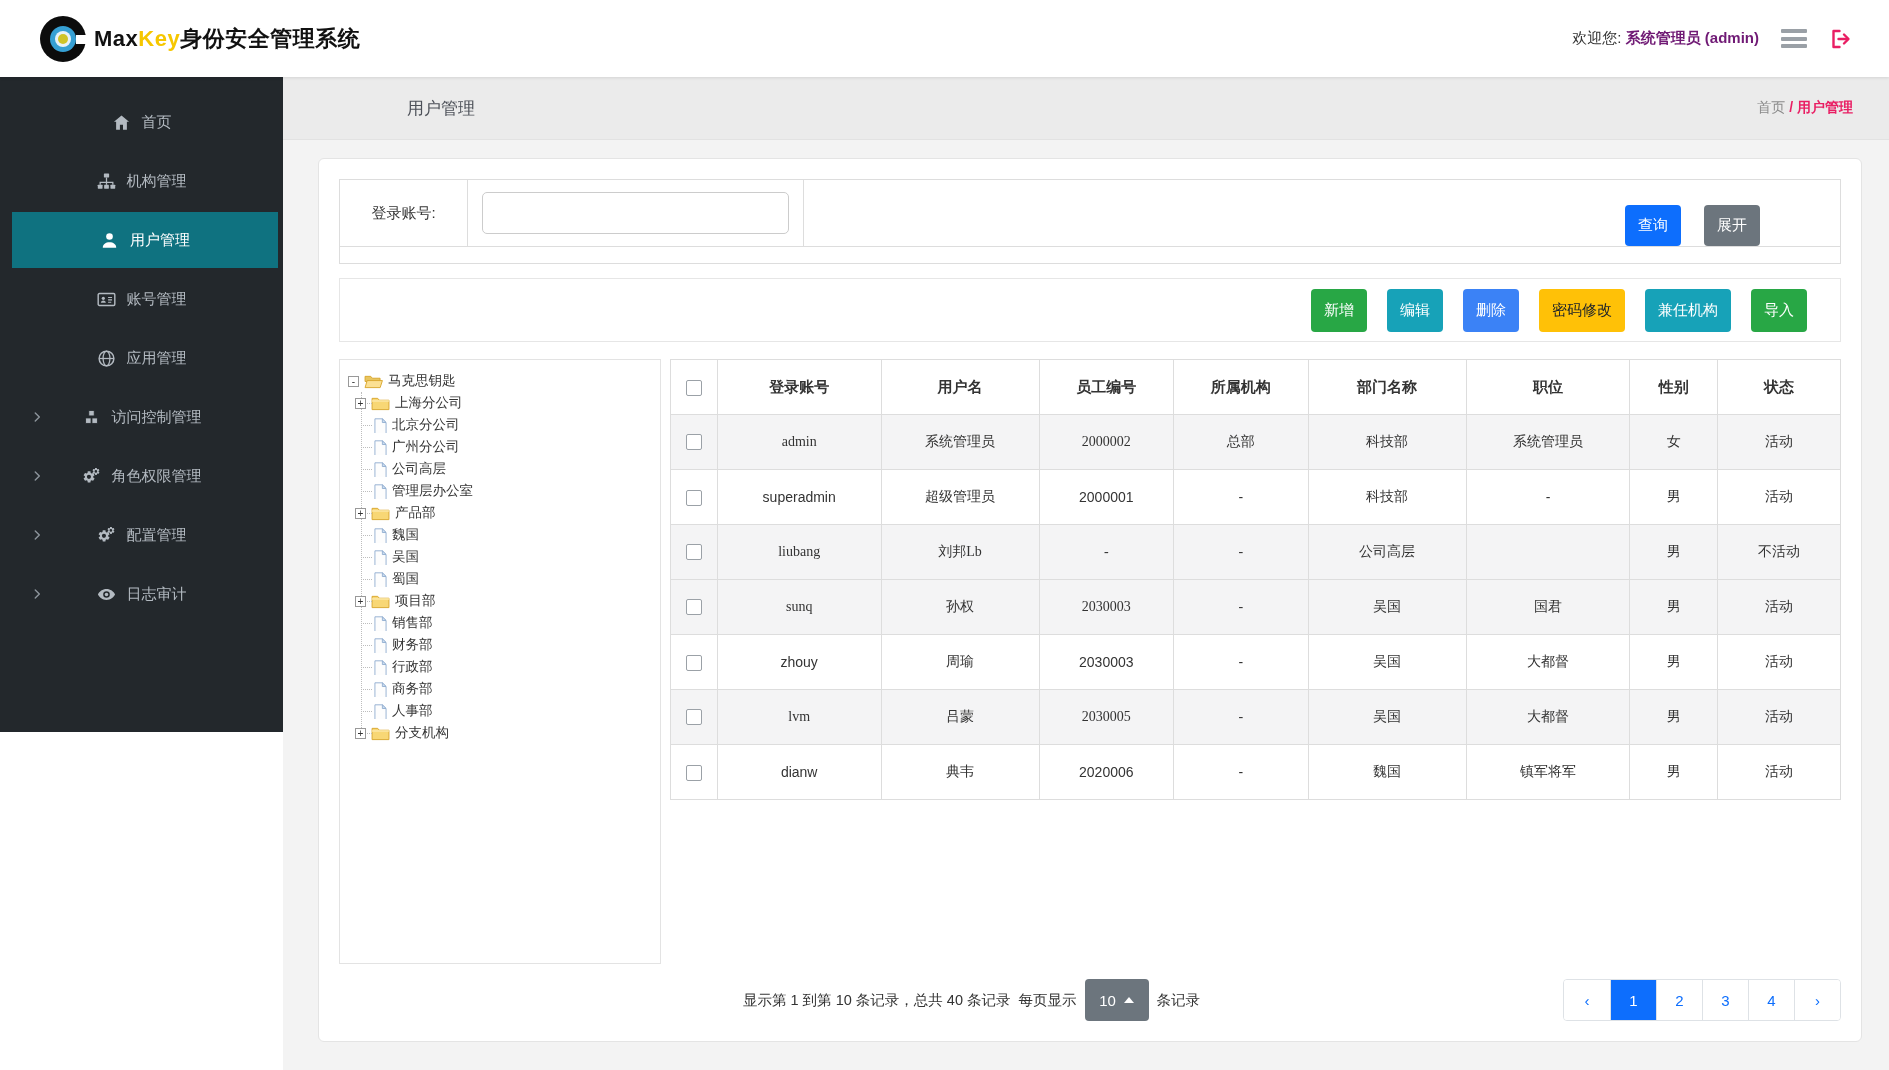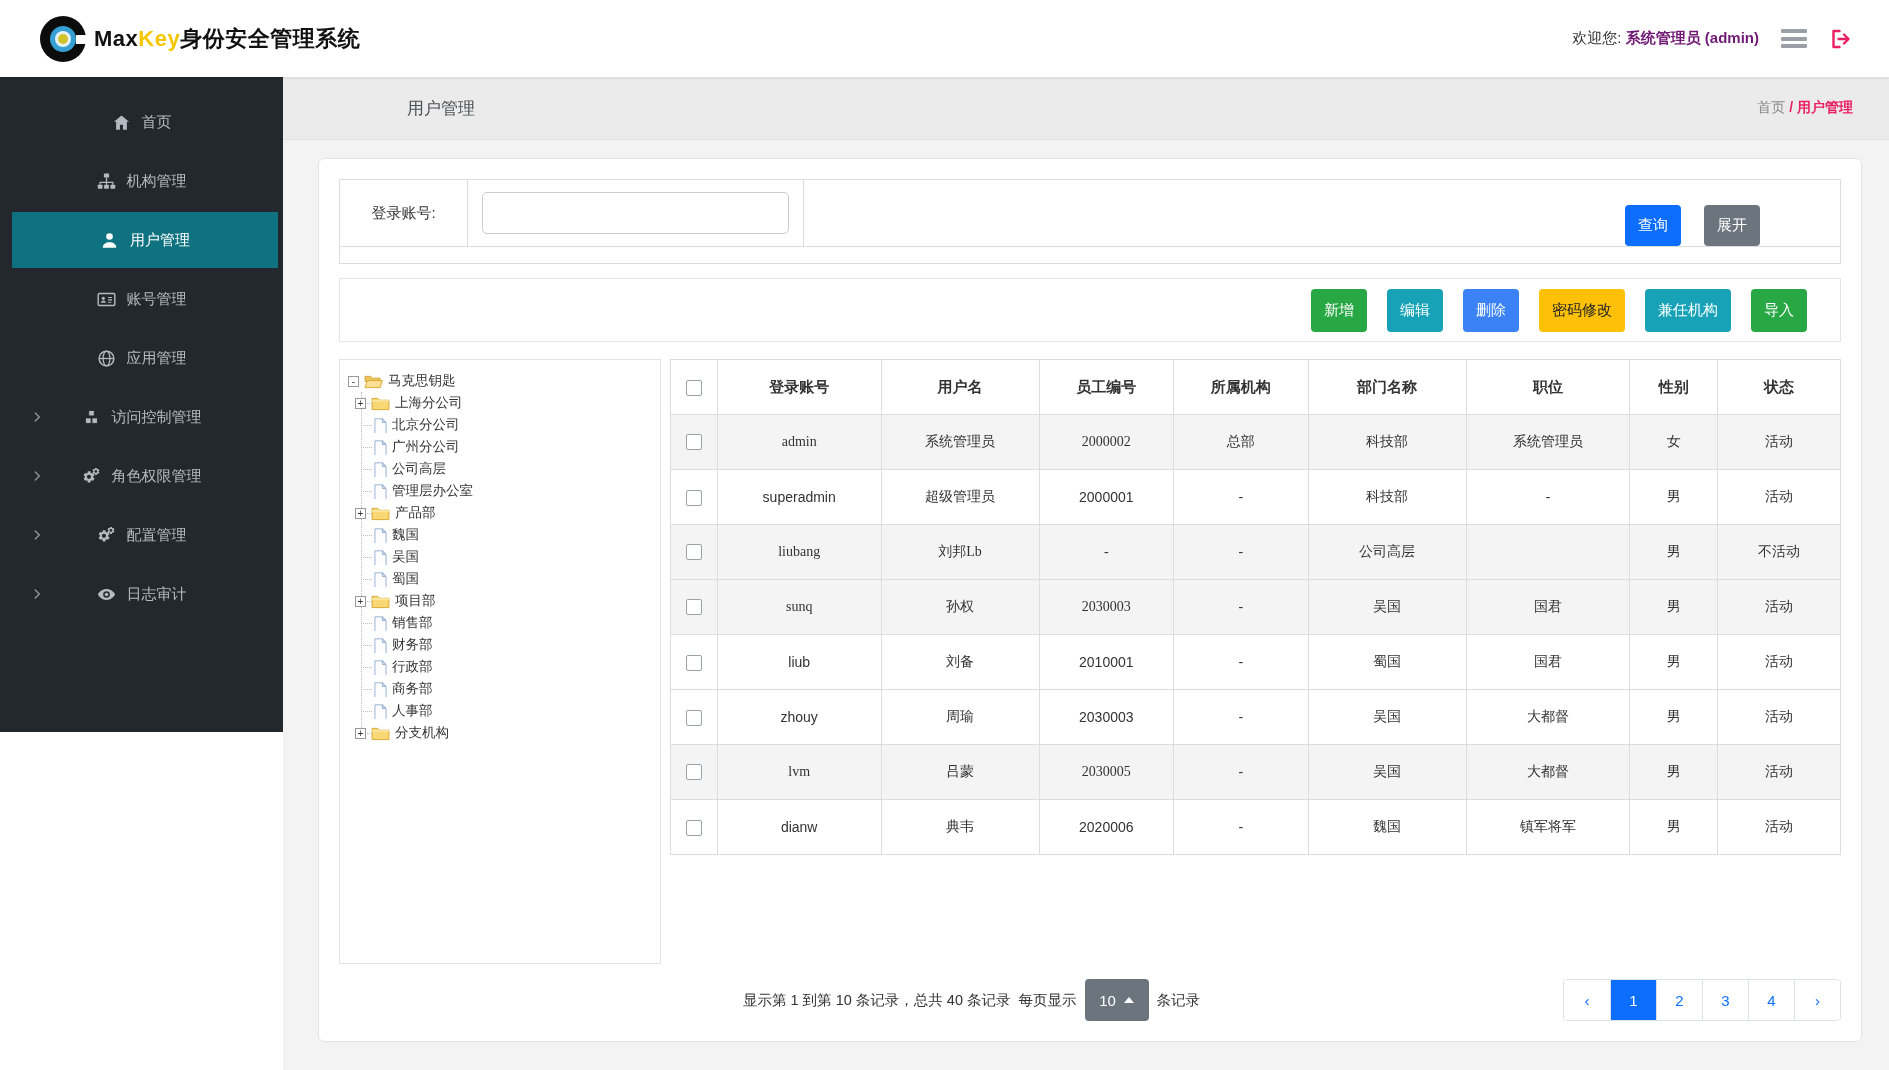--- a/index.html
+++ b/index.html
@@ -496,31 +496,20 @@
                 <td>孙权</td>
               <td>2030003</td>
                 <td>-</td>
               <td>吴国</td>
                 <td>国君</td>
               <td>男</td>
                 <td>活动</td>
             </tr>
             <tr>
               <td><span class="cbx"></span></td>
-              <td>liub</td>
-                <td>刘备</td>
-              <td>2010001</td>
-                <td>-</td>
-              <td>蜀国</td>
-                <td>国君</td>
-              <td>男</td>
-                <td>活动</td>
-            </tr>
-            <tr>
-              <td><span class="cbx"></span></td>
               <td>zhouy</td>
                 <td>周瑜</td>
               <td>2030003</td>
                 <td>-</td>
               <td>吴国</td>
                 <td>大都督</td>
               <td>男</td>
                 <td>活动</td>
             </tr>
             <tr class="striped">

